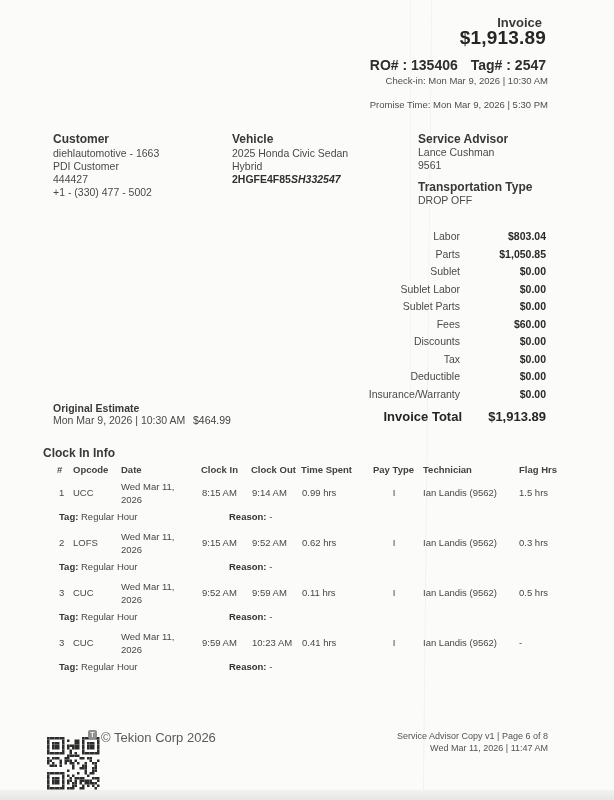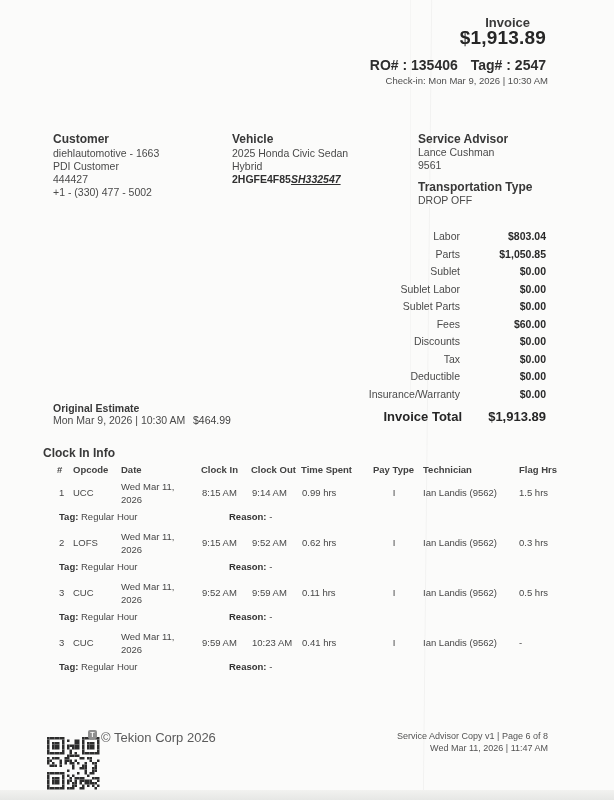--- a/index.html
+++ b/index.html
@@ -13,30 +13,30 @@
   .abs{position:absolute;}
   
   .scan-bottom{position:absolute;left:0;bottom:0;width:614px;height:10px;
     background:linear-gradient(to bottom,#f2f2f0,#e6e7e5);}
   .scan-streak{position:absolute;top:-5px;left:427px;width:1px;height:810px;
     background:rgba(100,100,100,0.06);transform:rotate(0.6deg);}
   .scan-streak2{position:absolute;top:-5px;left:410px;width:1px;height:400px;
     background:rgba(100,100,100,0.04);}
 
   
-  .inv-title{top:15px;right:84px;font-size:13px;font-weight:600;color:#3a3a3a;}
+  .inv-title{top:15px;right:72px;font-size:13px;font-weight:600;color:#3a3a3a;}
   .inv-amount{top:27px;right:68px;font-size:19px;font-weight:700;color:#262626;letter-spacing:.2px;}
   .ro-line{top:57px;right:68px;font-size:14px;font-weight:700;color:#2e2e2e;display:flex;gap:13px;}
   .meta-line{right:66px;font-size:9.5px;color:#4e4e4e;line-height:12px;}
 
   
   .sec-h{font-size:12px;font-weight:600;color:#383838;}
   .body-t{font-size:10.5px;color:#4a4a4a;line-height:13px;}
   .vin{font-weight:700;color:#303030;}
-  .vin .it{font-style:italic;text-decoration:underline;}
+  .vin .it{font-style:italic;}
 
   
   .charges{top:228px;left:0;width:614px;}
   .charge-row{position:relative;height:17.5px;line-height:17.5px;font-size:10.5px;}
   .c-label{position:absolute;right:154px;color:#4a4a4a;}
   .c-value{position:absolute;right:68px;font-weight:700;color:#2a2a2a;}
   .total-row{position:relative;height:22px;line-height:22px;margin-top:3px;font-size:13px;}
   .t-label{position:absolute;right:152px;font-weight:700;color:#262626;}
   .t-value{position:absolute;right:68px;font-weight:700;color:#262626;}
 
@@ -79,20 +79,21 @@
   <div class="scan-streak"></div>
   <div class="scan-streak2"></div>
 
   <div class="abs inv-title">Invoice</div>
   <div class="abs inv-amount">$1,913.89</div>
   <div class="abs ro-line">
     <span>RO# : 135406</span>
     <span>Tag# : 2547</span>
   </div>
   <div class="abs meta-line" style="top:75px">Check-in: Mon Mar 9, 2026 | 10:30 AM</div>
+  <div class="abs meta-line" style="top:99px">Promise Time: Mon Mar 9, 2026 | 5:30 PM</div>
 
   <div class="abs sec-h" style="top:132px;left:53px">Customer</div>
   <div class="abs body-t" style="top:147px;left:53px">diehlautomotive - 1663</div>
   <div class="abs body-t" style="top:160px;left:53px">PDI Customer</div>
   <div class="abs body-t" style="top:173px;left:53px">444427</div>
   <div class="abs body-t" style="top:186px;left:53px">+1 - (330) 477 - 5002</div>
 
   <div class="abs sec-h" style="top:132px;left:232px">Vehicle</div>
   <div class="abs body-t" style="top:147px;left:232px">2025 Honda Civic Sedan</div>
   <div class="abs body-t" style="top:160px;left:232px">Hybrid</div>

